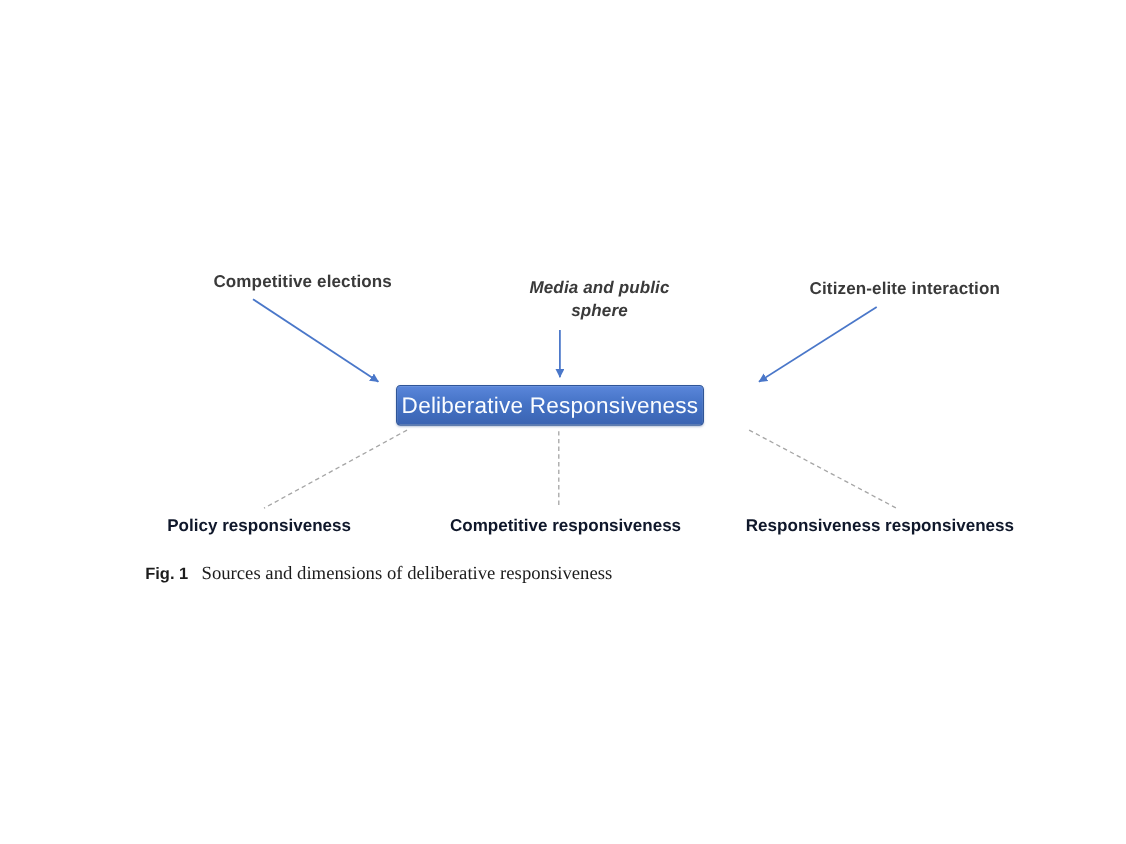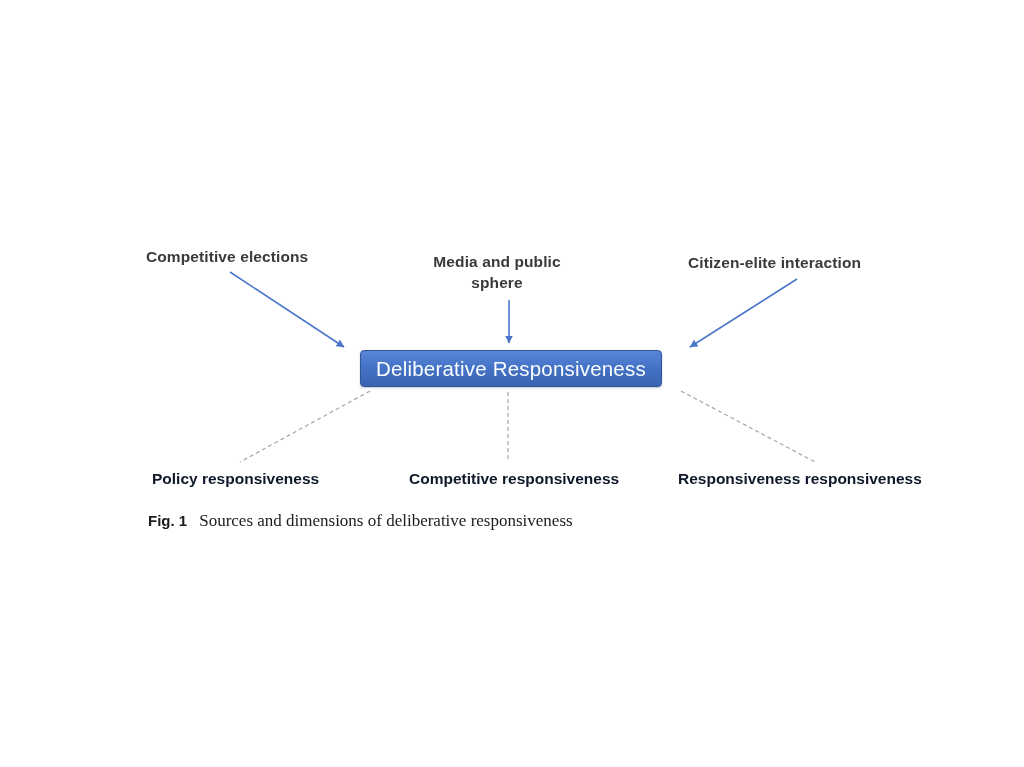--- a/index.html
+++ b/index.html
@@ -22,32 +22,34 @@
     width: 1024px;
     height: 767px;
   }
   .src-label {
     position: absolute;
     color: #3a3a3a;
     font-size: 15.5px;
     font-weight: 600;
     white-space: nowrap;
     letter-spacing: 0.1px;
+    margin-left: 48px;
   }
   .src-label.media {
     white-space: normal;
     width: 150px;
     text-align: center;
     line-height: 21px;
+    font-style: italic;
   }
   .center-box {
     position: absolute;
     left: 360px;
     top: 350px;
-    width: 302px;
+    width: 280px;
     height: 37px;
     box-sizing: border-box;
     border-radius: 4px;
     border: 1px solid #2f5597;
     background: linear-gradient(180deg, #5a86da 0%, #4573c6 45%, #3b64b2 100%);
     box-shadow: 0 1px 2px rgba(60,90,150,0.35);
     display: flex;
     align-items: center;
     justify-content: center;
     color: #fbfdff;
@@ -58,21 +60,21 @@
   .dim-label {
     position: absolute;
     top: 470px;
     color: #0f172a;
     font-size: 15.5px;
     font-weight: 600;
     white-space: nowrap;
   }
   .caption {
     position: absolute;
-    left: 148px;
+    left: 132px;
     top: 511px;
     white-space: nowrap;
     color: #1c1c1c;
   }
   .caption .tag {
     font-family: "Liberation Sans", sans-serif;
     font-weight: 700;
     font-size: 15px;
   }
   .caption .text {

